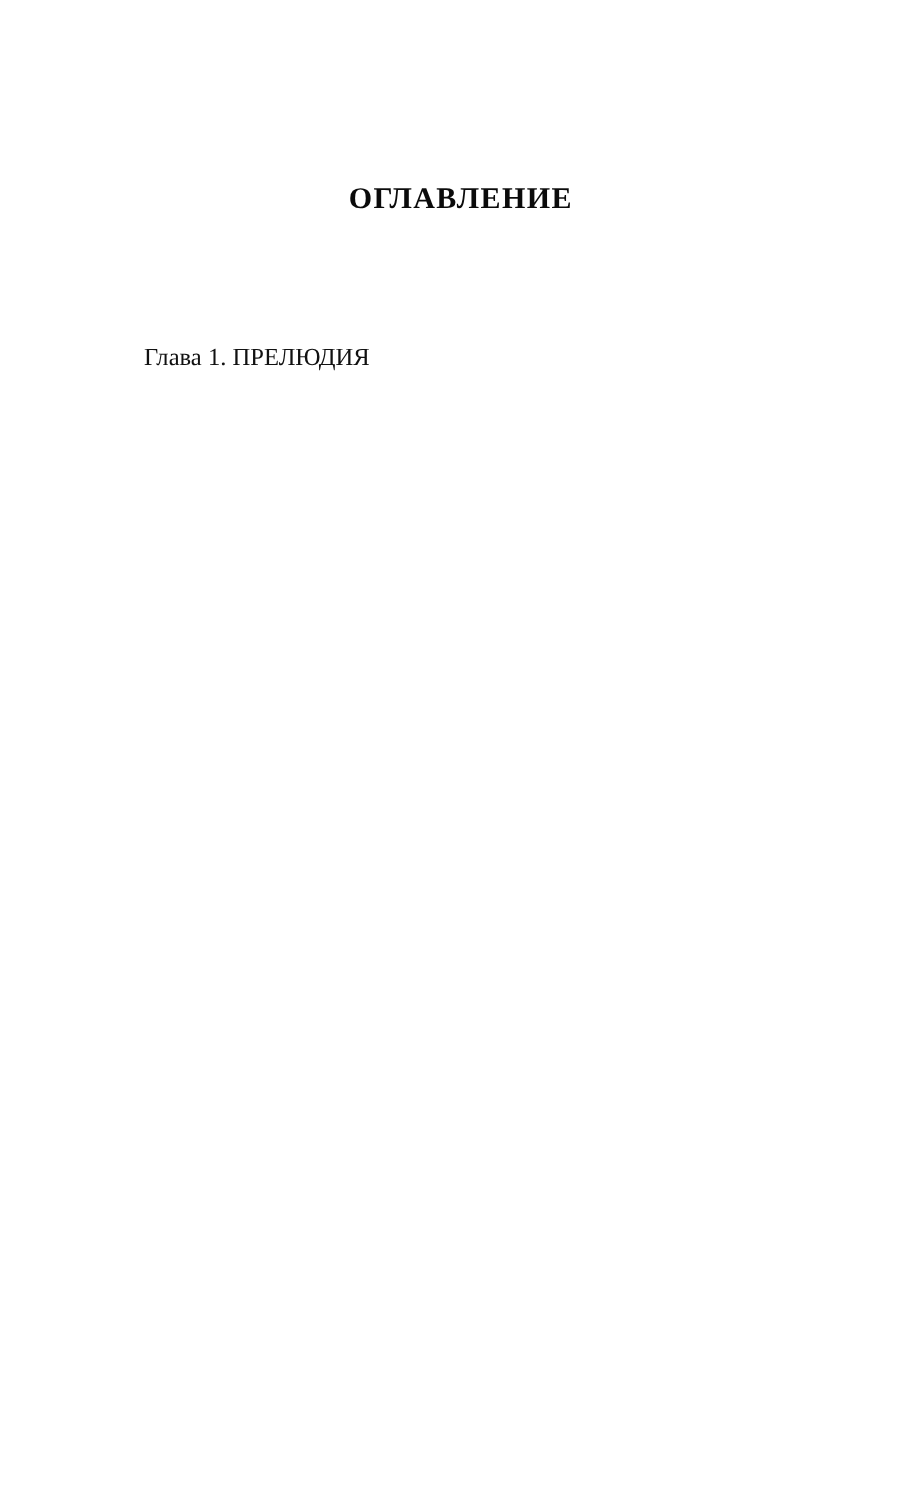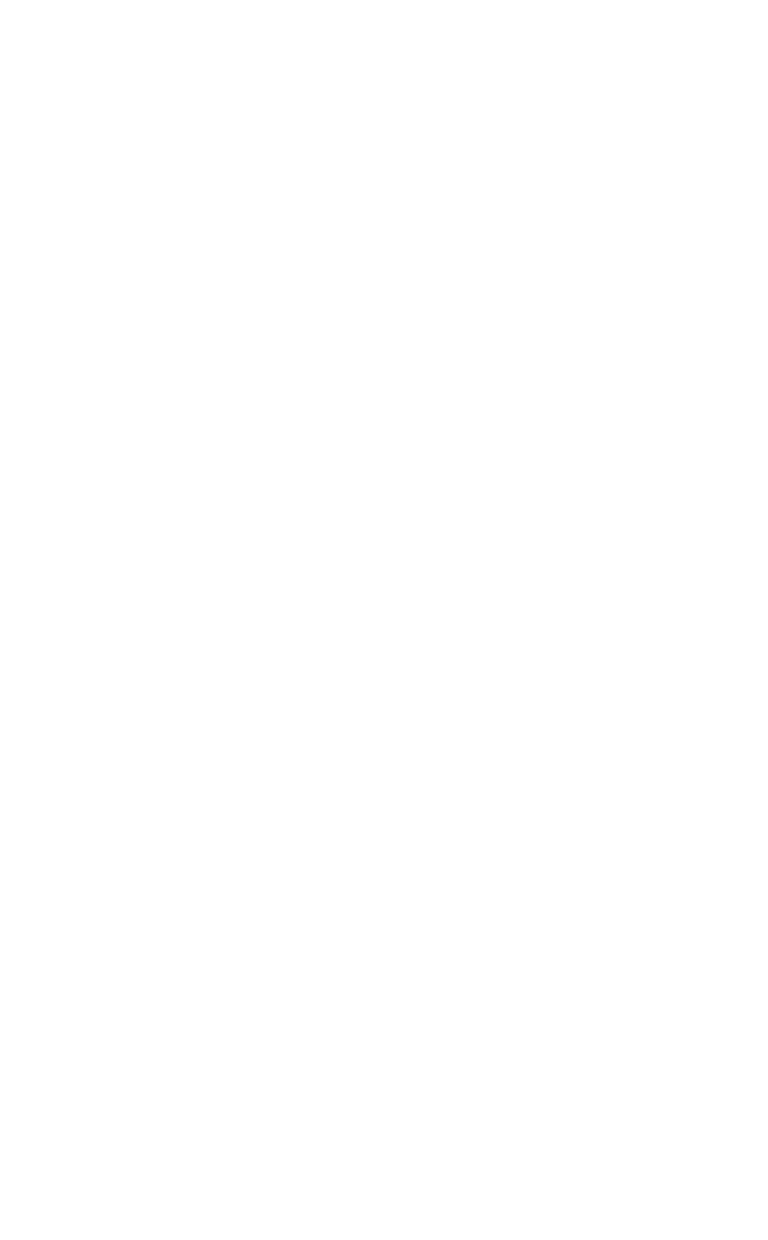--- a/index.html
+++ b/index.html
@@ -69,24 +69,26 @@
     flex: 0 0 auto;
     white-space: pre;
     text-align: right;
   }
 </style>
 </head>
 <body>
 
 <div class="page">
 
+  <div class="toc-title">ОГЛАВЛЕНИЕ</div>
 
   <div class="toc-list">
 
     <div class="toc-entry">
       <div class="entry-line">
+        <span class="label">Глава 1. ПРЕЛЮДИЯ</span>
         <span class="leader">...................................................................................................</span>
         <span class="page">5</span>
       </div>
     </div>
 
   </div>
 </div>
 
 </body></html>

